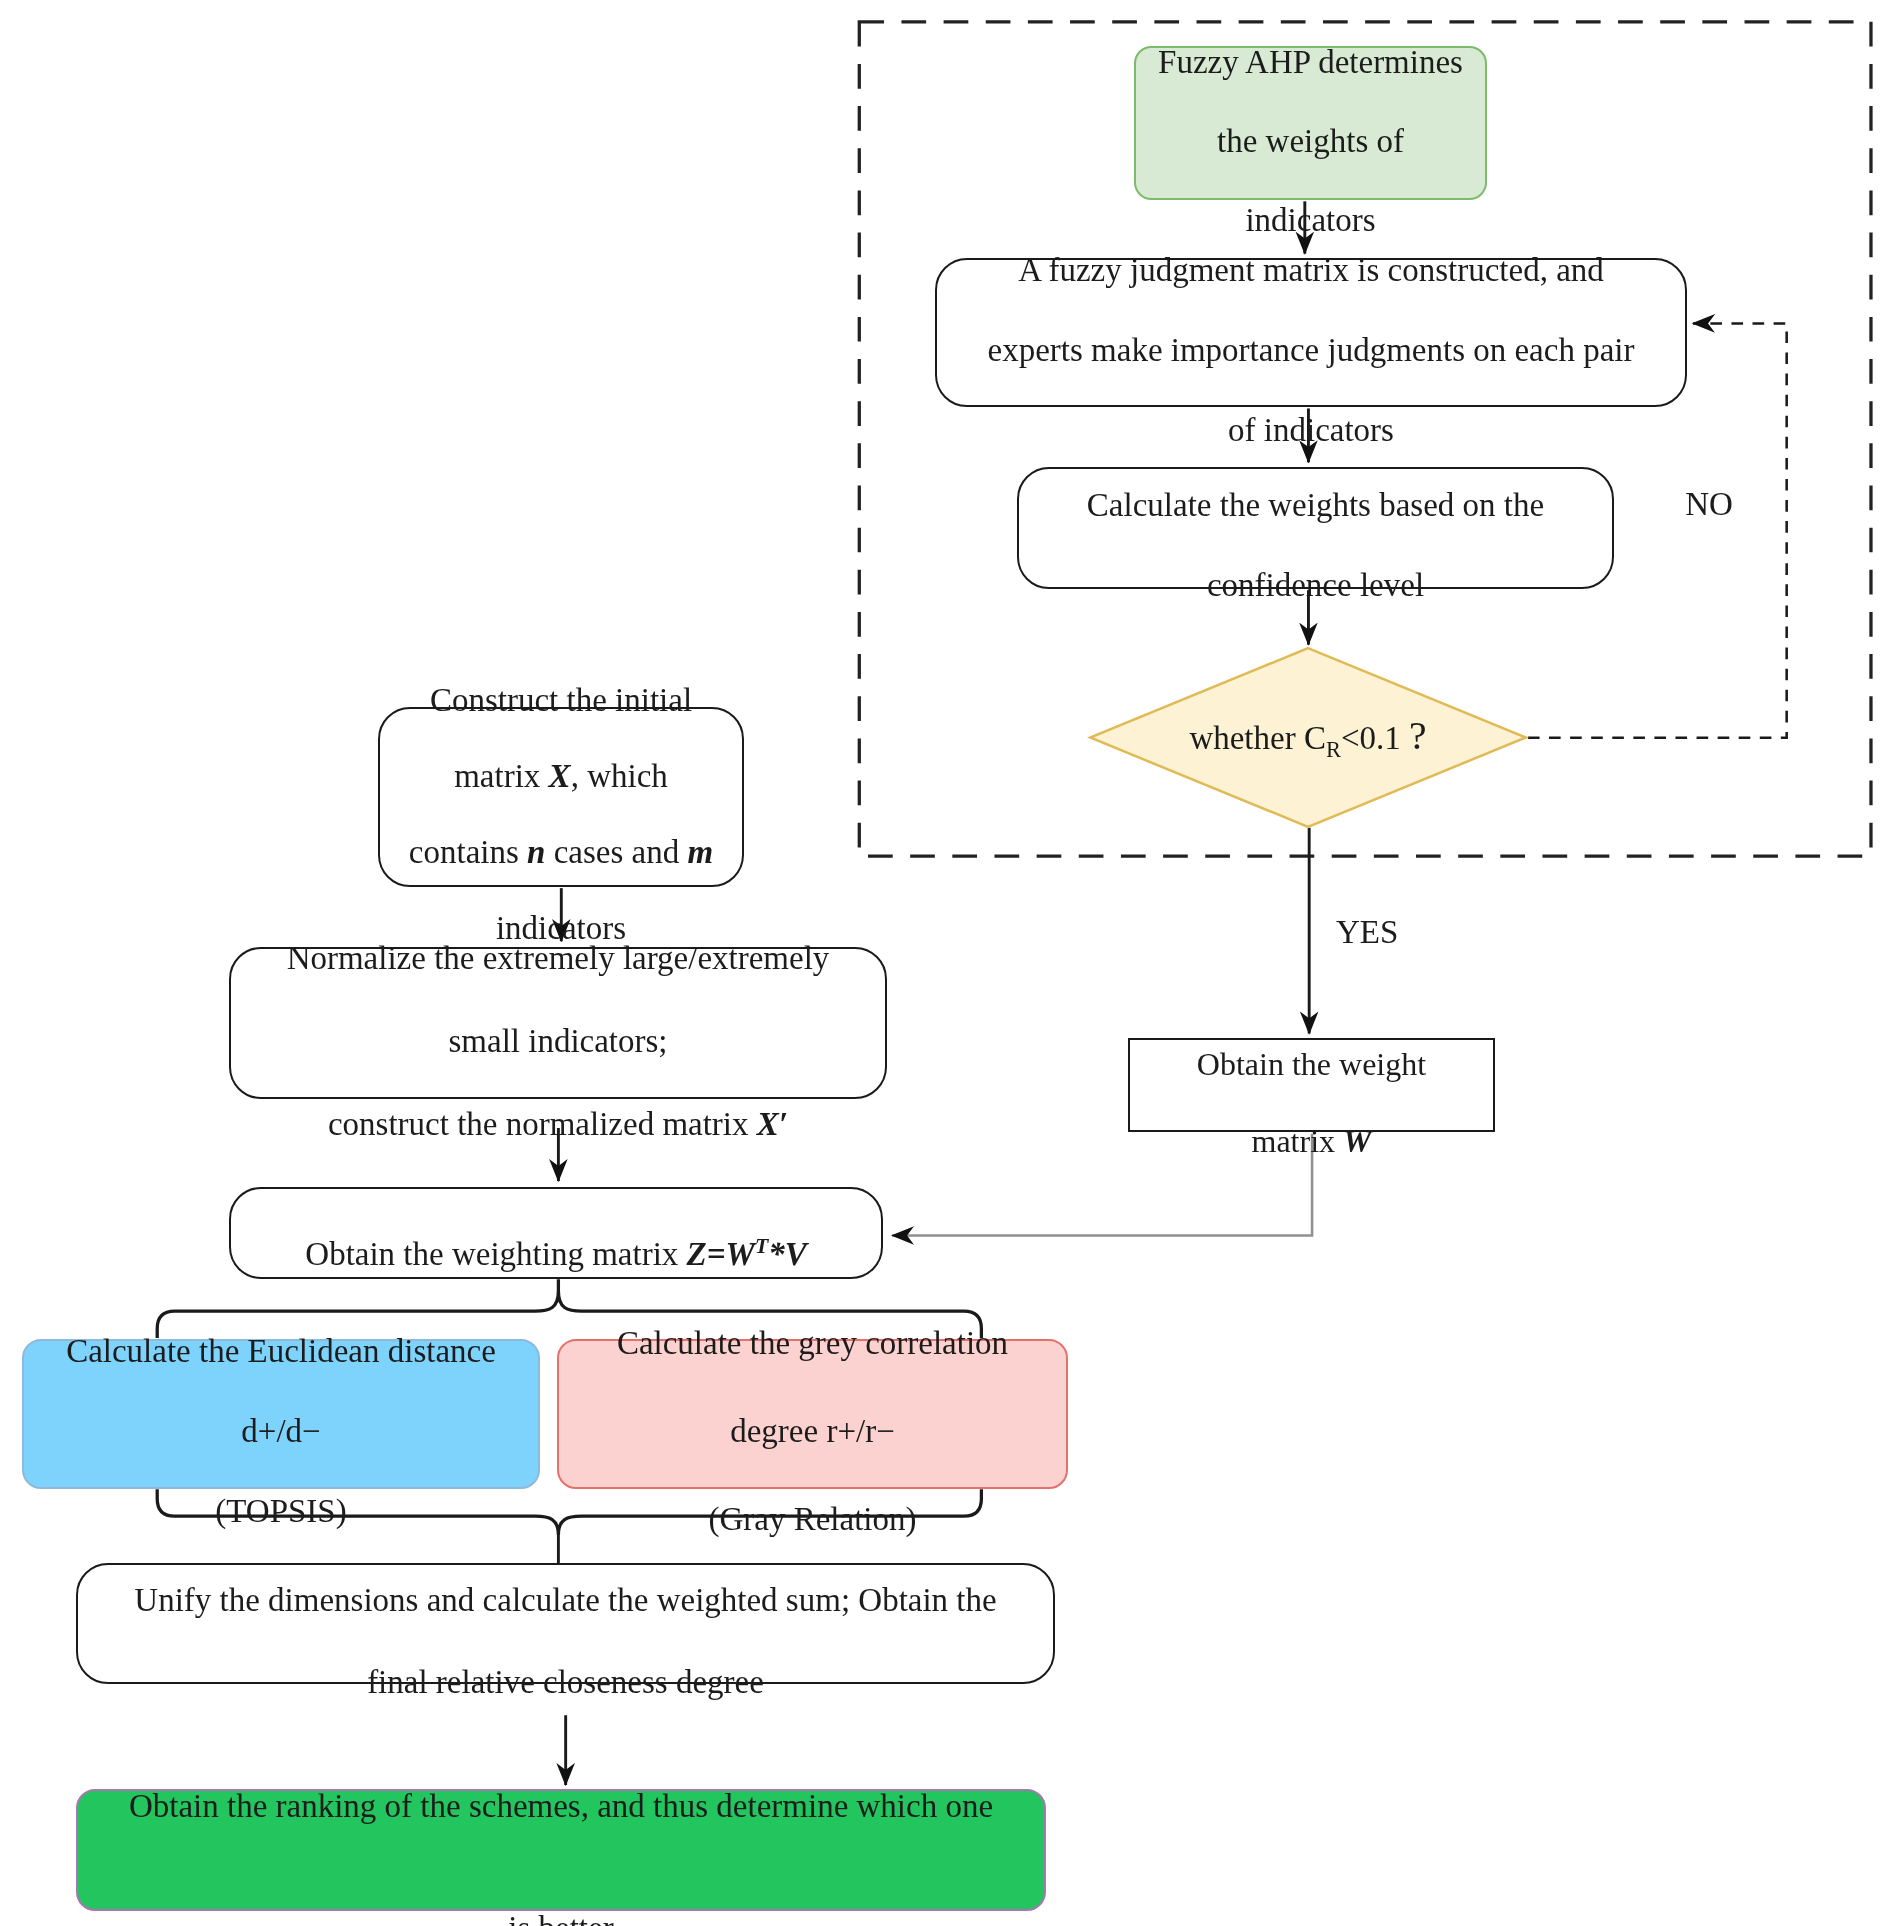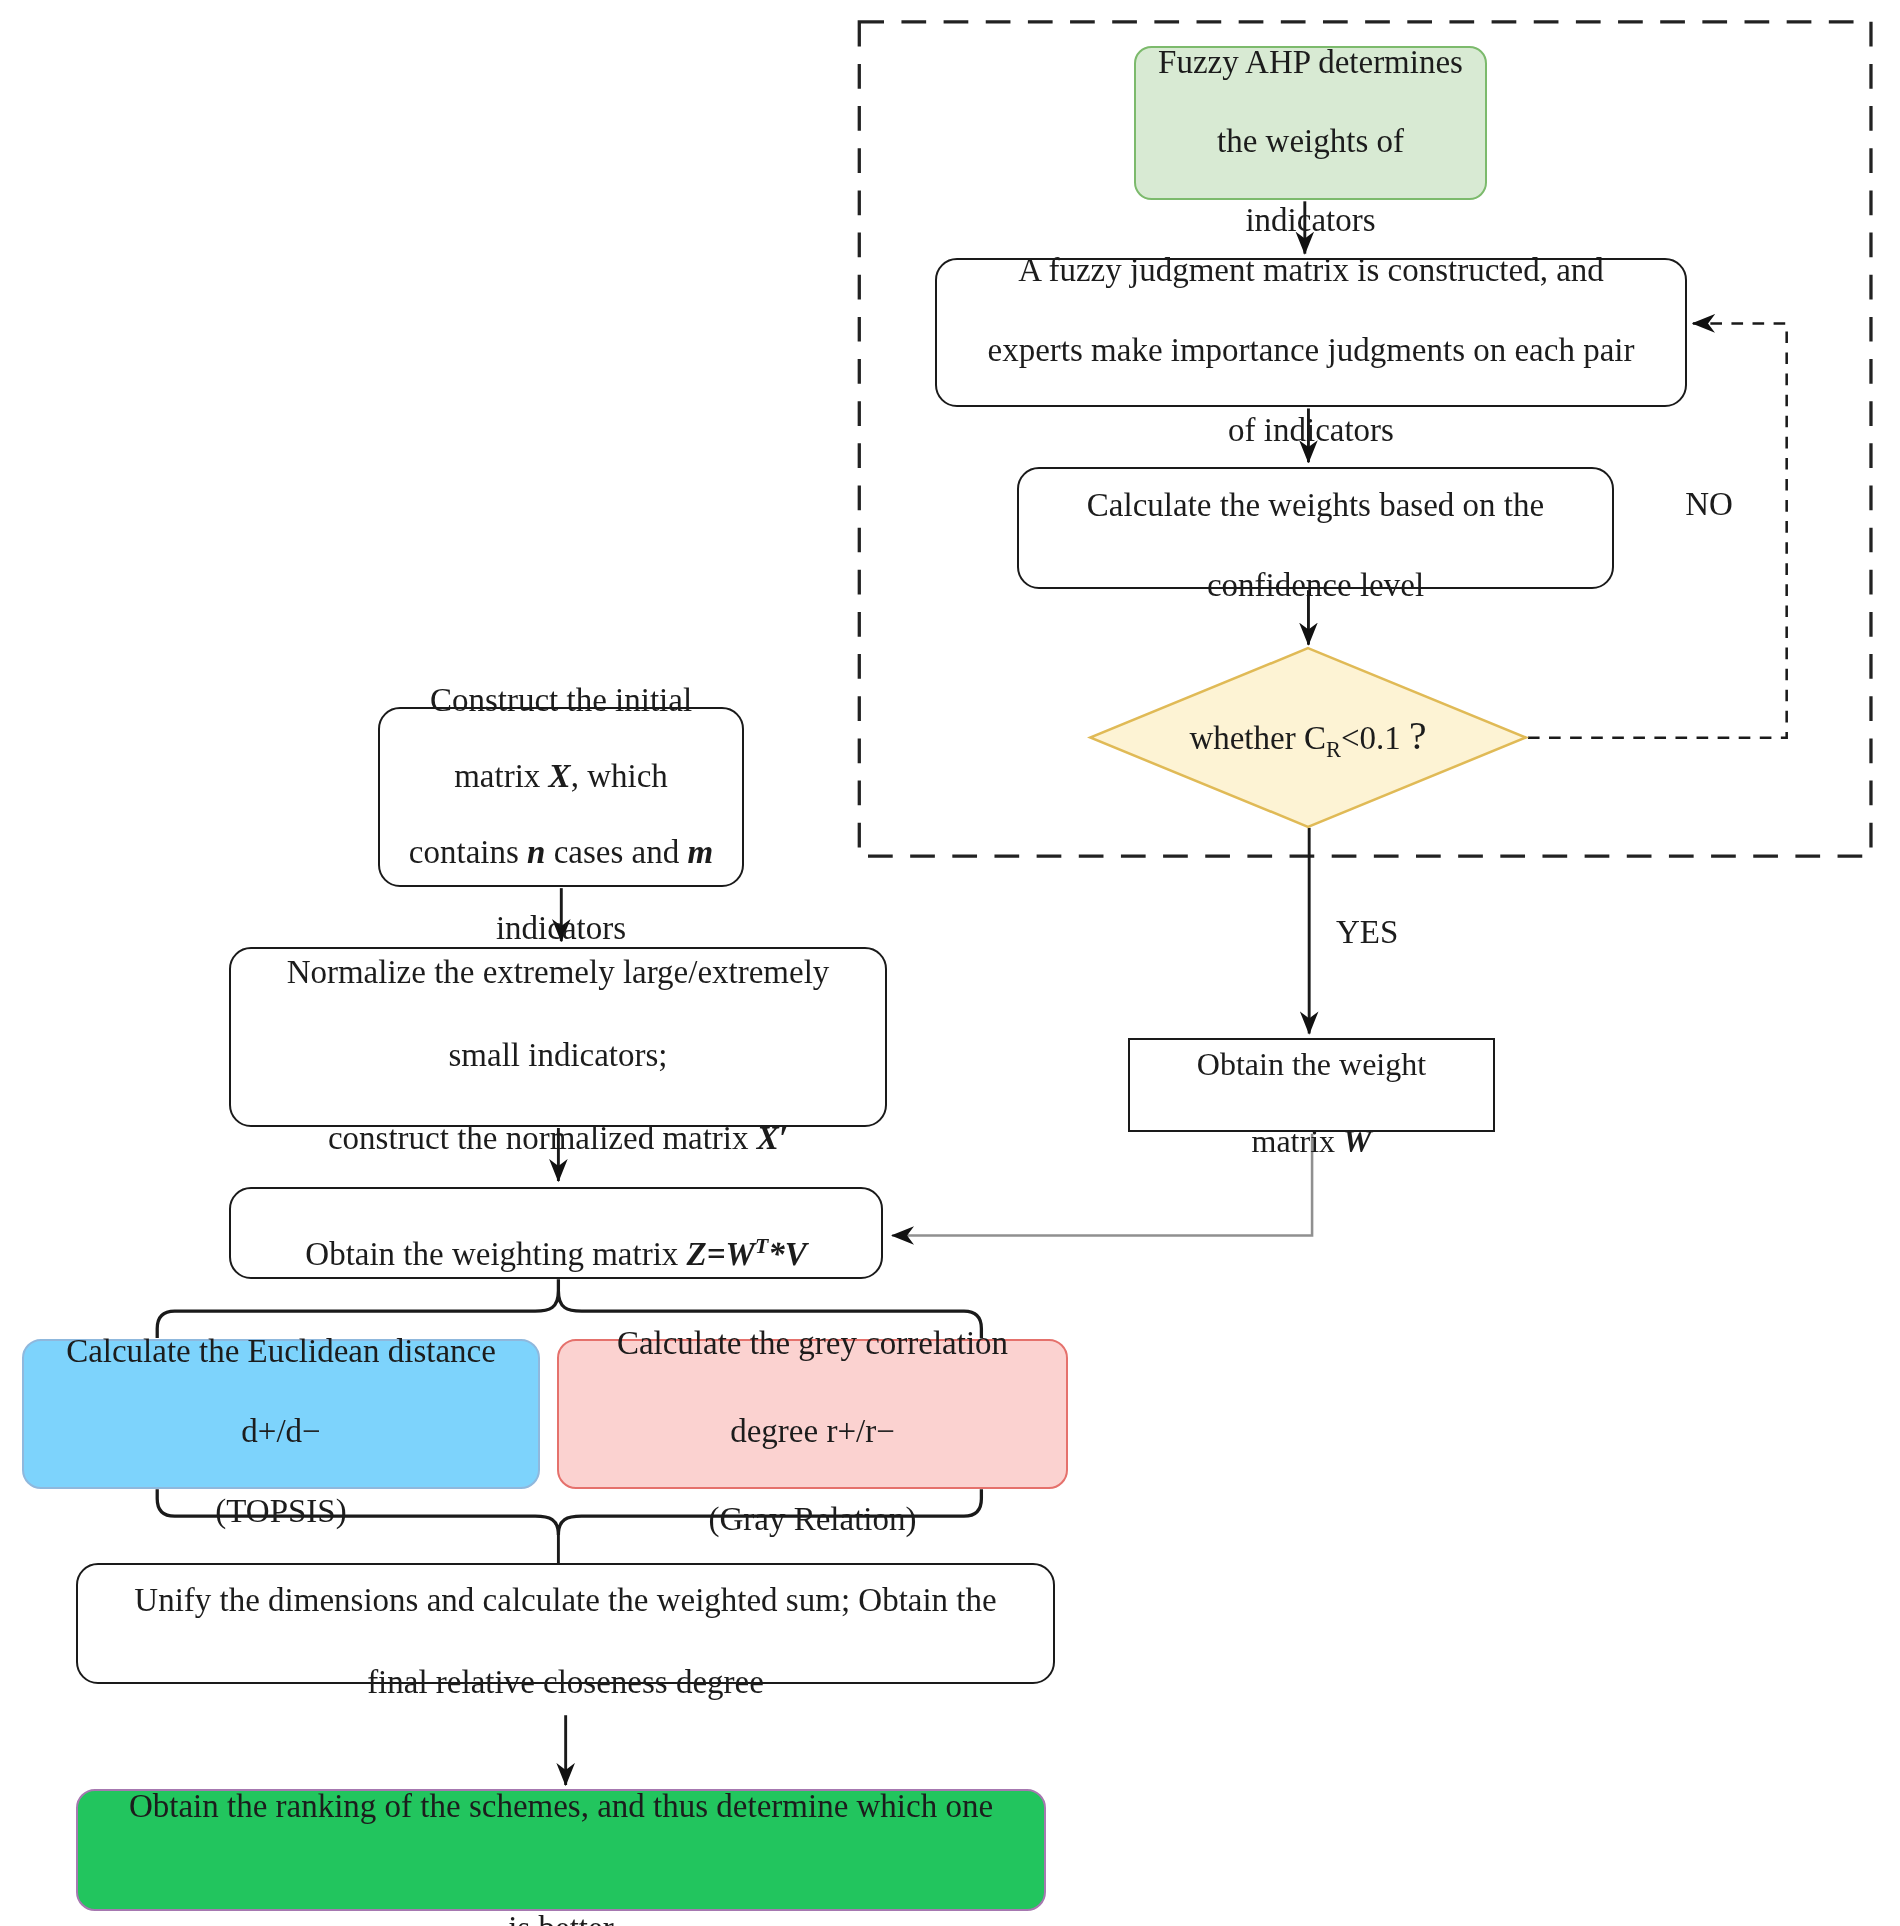--- a/index.html
+++ b/index.html
@@ -11,21 +11,21 @@
     overflow:hidden;
   }
   svg.wires{position:absolute;left:0;top:0;z-index:1;}
   .node{
     position:absolute;z-index:2;
     display:flex;flex-direction:column;justify-content:center;align-items:center;
     text-align:center;
     font-size:33px;line-height:45px;
     background:#ffffff;
     border:2.9px solid #1a1a1a;
-    border-radius:22px;
+    border-radius:32px;
     box-sizing:border-box;
     padding:2.9px 7.3px;
   }
   .node .ln{white-space:nowrap;margin-top:35px;}
   .sharp{border-radius:0;}
   .green{background:#d8ead3;border-color:#7cba6c;}
   .blue{background:#7dd3fc;border-color:#8fb8dd;}
   .red{background:#fbd2d0;border-color:#e5716c;}
   .purple{background:#22c55e;border-color:#a678b0;gap:40px;}
   .diamond-wrap{
@@ -114,21 +114,21 @@
   <div class="edge-label" style="left:1643px;top:486px;width:132px;text-align:center;">NO</div>
   <div class="edge-label" style="left:1336px;top:914px;font-size:33px;">YES</div>
 
   <div class="node" style="left:378px;top:707px;width:366px;height:180px;line-height:41px;">
       <div class="ln"><span>Construct the initial</span></div>
       <div class="ln"><span>matrix </span><span class="s-bi">X</span><span>, which</span></div>
       <div class="ln"><span>contains </span><span class="s-bi">n</span><span> cases and </span><span class="s-bi">m</span></div>
       <div class="ln"><span>indicators</span></div>
     </div>
 
-  <div class="node" style="left:229px;top:947px;width:658px;height:180px;line-height:48px;">
+  <div class="node" style="left:229px;top:947px;width:658px;height:152px;line-height:48px;">
       <div class="ln"><span>Normalize the extremely large/extremely</span></div>
       <div class="ln"><span>small indicators;</span></div>
       <div class="ln"><span>construct the normalized matrix </span><span class="s-bi">X′</span></div>
     </div>
 
   <div class="node" style="left:229px;top:1187px;width:654px;height:92px;">
       <div class="ln"><span>Obtain the weighting matrix </span><span class="s-bi">Z=W</span><span class="s-bisup">T</span><span class="s-bi">*V</span></div>
     </div>
 
   <div class="node blue" style="left:22px;top:1339px;width:518px;height:150px;border-radius:19px;">

